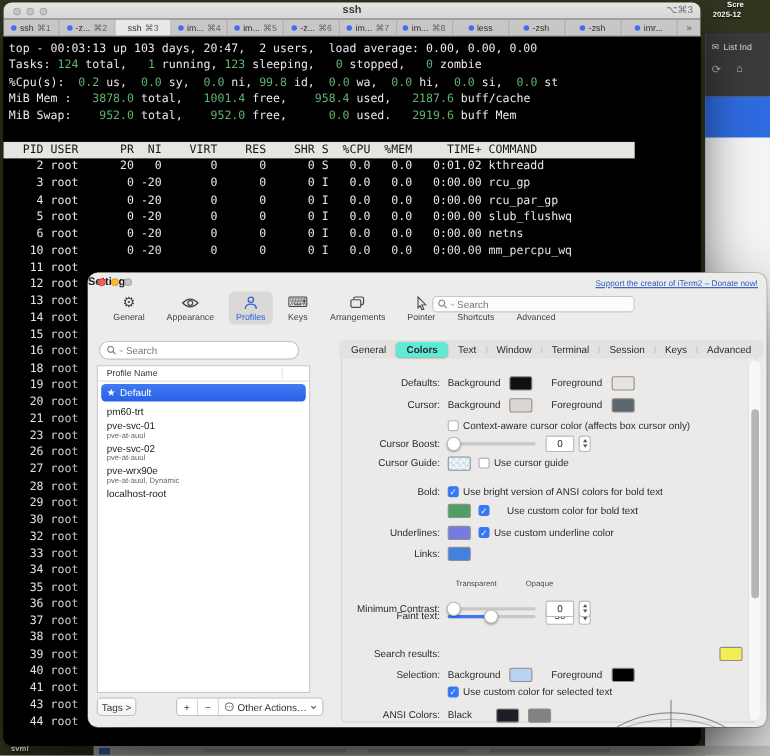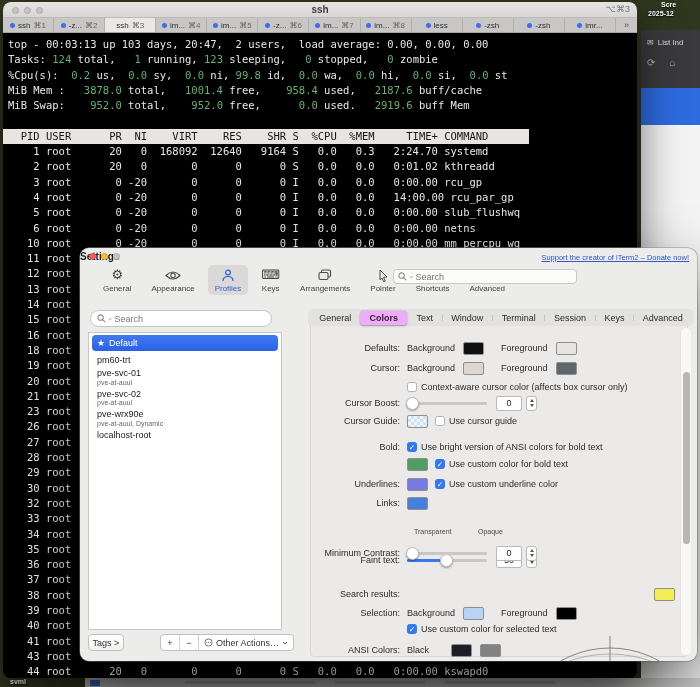--- a/index.html
+++ b/index.html
@@ -40,21 +40,21 @@
     font-size:8px; color:#2e2e2e; border-right:1px solid #b2b0ae; white-space:nowrap; overflow:hidden; }
   .ttab.active { background:#eae8e6; }
   .tdot { width:5px; height:5px; border-radius:50%; background:#3f6ef0; flex:none; }
   .tsc { color:#666; }
   .ttab-more { flex:0 0 21px; display:flex; align-items:center; justify-content:center; font-size:9px; color:#555; }
   .term-body { position:absolute; left:0; right:0; top:32px; bottom:0; background:#000;
     font-family:"DejaVu Sans Mono", monospace; font-size:10.5px; line-height:15.3px;
     color:#e8e8e8; padding-top:3px; }
   .tline { height:15.3px; white-space:pre; padding-left:5px; overflow:hidden; }
   .tg { color:#5fb470; }
-  .thead { background:#e7e5e2; color:#141414; width:526px; }
+  .thead { background:#e7e5e2; color:#141414; width:574px; }
 
   
   .settings { position:absolute; left:80px; top:248px; width:617px; height:413px; border-radius:9px;
     background:#ececea; overflow:hidden; box-shadow:0 25px 60px rgba(0,0,0,.55), 0 0 0 0.5px #9a9a9a;
     font-size:9px; color:#2b2b2b; }
   .st-titlebar { position:relative; height:18px; }
   .st-title { text-align:left; font-size:10px; font-weight:bold; color:#1c1c1c; line-height:18px; }
   .donate { position:absolute; right:8px; top:5px; font-size:7.5px; color:#2f58c8; text-decoration:underline; white-space:nowrap; }
   .st-toolbar { position:absolute; left:16px; top:17px; height:36px; display:flex; gap:6px; align-items:flex-start; }
   .tb-item { display:flex; flex-direction:column; align-items:center; gap:1px; padding:2px 7px 2px;
@@ -91,21 +91,21 @@
     border-right:1px solid #d4d2d0; color:#333; gap:3px; }
   .ag-cell:last-child { border-right:none; }
 
   
   .tabview { position:absolute; left:230px; top:69px; right:9px; bottom:4px;
     border:1px solid #d8d6d4; border-radius:4px; background:#ebeae8; }
   .ptabs { position:absolute; left:228px; top:61px; width:386px; height:17px; display:flex;
     align-items:center; background:#e4e2e0; border-radius:5px; padding:0 2px; }
   .ptab { flex:1 1 auto; text-align:center; font-size:9px; color:#2a2a2a; padding:2px 4px;
     border-radius:4px; position:relative; white-space:nowrap; }
-  .ptab.sel { background:#f0abfc; box-shadow:0 0.5px 2px rgba(0,0,0,.35); font-weight:bold; }
+  .ptab.sel { background:#5eead4; box-shadow:0 0.5px 2px rgba(0,0,0,.35); font-weight:bold; }
   .ptab + .ptab::before { content:""; position:absolute; left:-0.5px; top:4px; bottom:4px; width:1px; background:#c6c4c2; }
   .ptab.sel::before, .ptab.sel + .ptab::before { display:none; }
 
   .vscroll { position:absolute; left:600px; top:80px; width:11px; height:327px; background:#f8f8f7;
     border-left:1px solid #e2e2e1; border-radius:5px; }
   .vthumb { position:absolute; left:2px; width:7px; top:44px; height:172px; background:#b6b6b5; border-radius:4px; }
 
   .crow { position:absolute; left:230px; width:365px; height:16px; display:flex; align-items:center; }
   .rlab { width:97px; flex:none; text-align:right; padding-right:7px; color:#2b2b2b; }
   .swatch { width:21px; height:13px; border:1px solid #8f8f8f; border-radius:2px; flex:none; }
@@ -228,24 +228,23 @@
         <div class="ttab-more">»</div>
       </div>
     <div class="term-body" id="term-body">
         <div class="tline"><span class="tw">top - 00:03:13 up 103 days, 20:47,  2 users,  load average: 0.00, 0.00, 0.00</span></div>
         <div class="tline"><span class="tw">Tasks: </span><span class="tg">124</span><span class="tw"> total,   </span><span class="tg">1</span><span class="tw"> running, </span><span class="tg">123</span><span class="tw"> sleeping,   </span><span class="tg">0</span><span class="tw"> stopped,   </span><span class="tg">0</span><span class="tw"> zombie</span></div>
         <div class="tline"><span class="tw">%Cpu(s):  </span><span class="tg">0.2</span><span class="tw"> us,  </span><span class="tg">0.0</span><span class="tw"> sy,  </span><span class="tg">0.0</span><span class="tw"> ni, </span><span class="tg">99.8</span><span class="tw"> id,  </span><span class="tg">0.0</span><span class="tw"> wa,  </span><span class="tg">0.0</span><span class="tw"> hi,  </span><span class="tg">0.0</span><span class="tw"> si,  </span><span class="tg">0.0</span><span class="tw"> st</span></div>
         <div class="tline"><span class="tw">MiB Mem :   </span><span class="tg">3878.0</span><span class="tw"> total,   </span><span class="tg">1001.4</span><span class="tw"> free,    </span><span class="tg">958.4</span><span class="tw"> used,   </span><span class="tg">2187.6</span><span class="tw"> buff/cache</span></div>
         <div class="tline"><span class="tw">MiB Swap:    </span><span class="tg">952.0</span><span class="tw"> total,    </span><span class="tg">952.0</span><span class="tw"> free,      </span><span class="tg">0.0</span><span class="tw"> used.   </span><span class="tg">2919.6</span><span class="tw"> buff Mem</span></div>
         <div class="tline"></div>
         <div class="tline thead">  PID USER      PR  NI    VIRT    RES    SHR S  %CPU  %MEM     TIME+ COMMAND</div>
-        <div class="tline">    1 root      20   0  168092  12640   9164 S   0.0   0.3   2:24.70 systemd</div>
         <div class="tline">    2 root      20   0       0      0      0 S   0.0   0.0   0:01.02 kthreadd</div>
         <div class="tline">    3 root       0 -20       0      0      0 I   0.0   0.0   0:00.00 rcu_gp</div>
-        <div class="tline">    4 root       0 -20       0      0      0 I   0.0   0.0   14:00.00 rcu_par_gp</div>
+        <div class="tline">    4 root       0 -20       0      0      0 I   0.0   0.0   0:00.00 rcu_par_gp</div>
         <div class="tline">    5 root       0 -20       0      0      0 I   0.0   0.0   0:00.00 slub_flushwq</div>
         <div class="tline">    6 root       0 -20       0      0      0 I   0.0   0.0   0:00.00 netns</div>
         <div class="tline">   10 root       0 -20       0      0      0 I   0.0   0.0   0:00.00 mm_percpu_wq</div>
         <div class="tline">   11 root</div>
         <div class="tline">   12 root</div>
         <div class="tline">   13 root</div>
         <div class="tline">   14 root</div>
         <div class="tline">   15 root</div>
         <div class="tline">   16 root</div>
         <div class="tline">   18 root</div>
@@ -365,20 +364,21 @@
           <circle cx="4" cy="4" r="3" fill="none" stroke="#8a8a8a" stroke-width="1.2"></circle>
           <line x1="6.2" y1="6.2" x2="9" y2="9" stroke="#8a8a8a" stroke-width="1.2"></line>
         </svg>
       <svg width="5" height="4" viewBox="0 0 6 4">
           <path d="M1 1 L3 3 L5 1" fill="none" stroke="#8a8a8a"></path>
         </svg>
       <input placeholder="Search" style="">
     </div>
 
     <div class="plist">
+      <div class="plist-head">Profile Name</div>
       <div id="profile-rows">
           <div class="prow sel">
             <span style="font-size: 9px;">★</span>
             <div class="pname">Default</div>
           </div>
           <div class="prow">
             <div class="pname">pm60-trt</div>
           </div>
           <div class="prow">
             <div class="pname">pve-svc-01</div>
@@ -480,21 +480,21 @@
           <span class="tick">✓</span>
         </span>
       <span style="margin-left:4px;">Use bright version of ANSI colors for bold text</span>
     </div>
     <div class="crow" style="top:208px;">
       <span class="rlab"></span>
       <span class="swatch" style="background: rgb(78, 158, 102);"></span>
       <span class="cb on" style="margin-left:7px;">
           <span class="tick">✓</span>
         </span>
-      <span style="margin-left:4px;">Use custom color for bold text</span>
+      <span style="margin-left:16px;">Use custom color for bold text</span>
     </div>
 
     <div class="crow" style="top:228px;">
       <span class="rlab">Underlines:</span>
       <span class="swatch" style="background: rgb(118, 122, 226);"></span>
       <span class="cb on" style="margin-left:7px;">
           <span class="tick">✓</span>
         </span>
       <span style="margin-left:4px;">Use custom underline color</span>
     </div>

